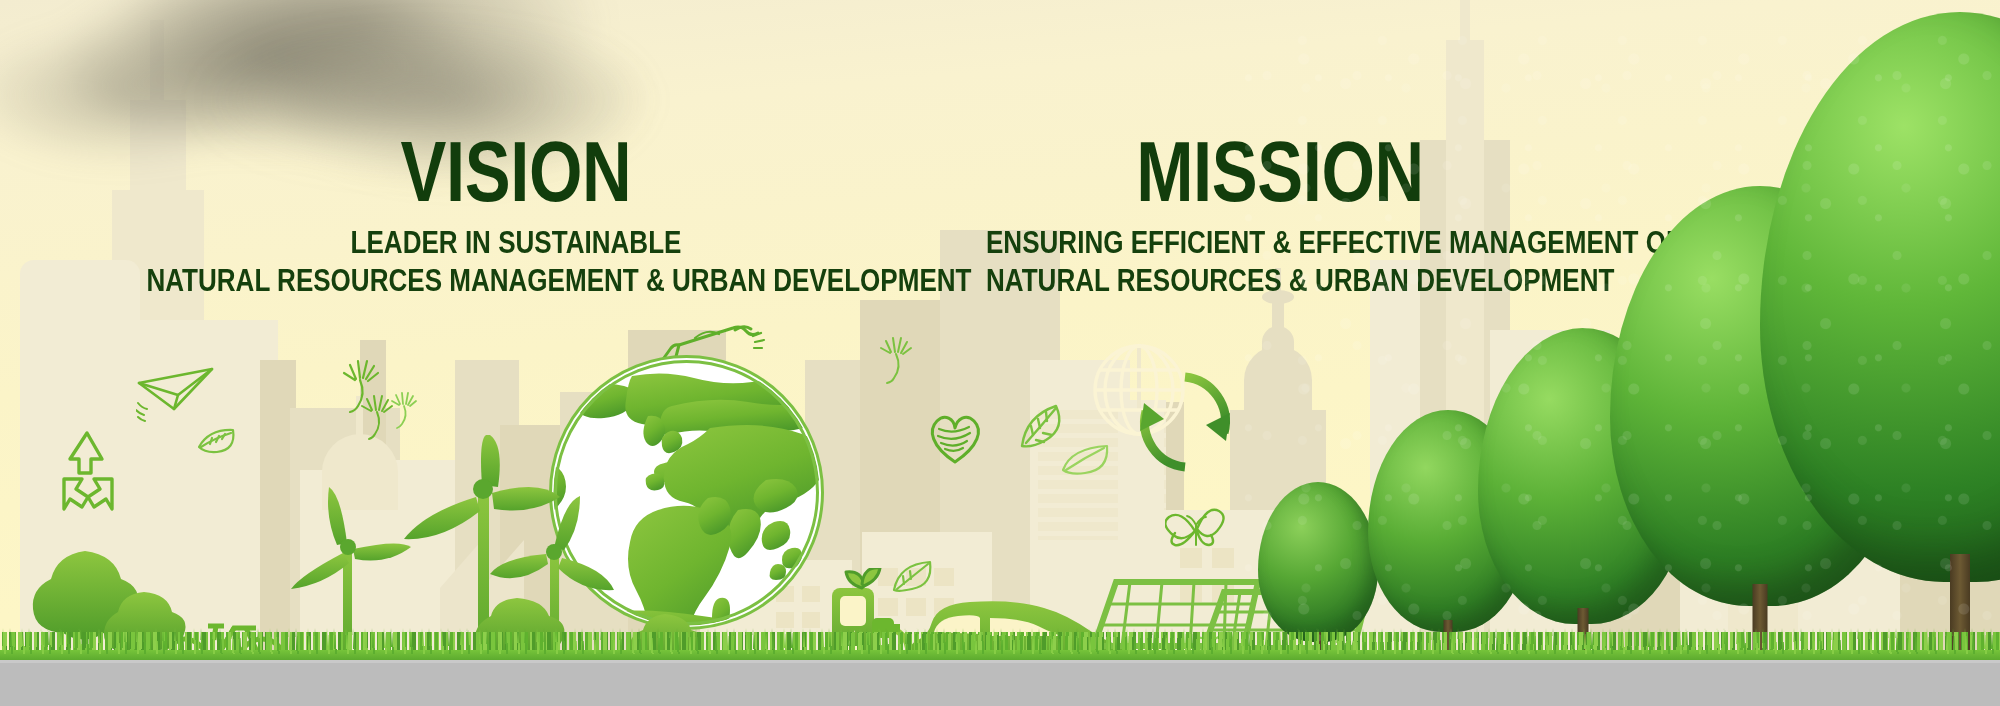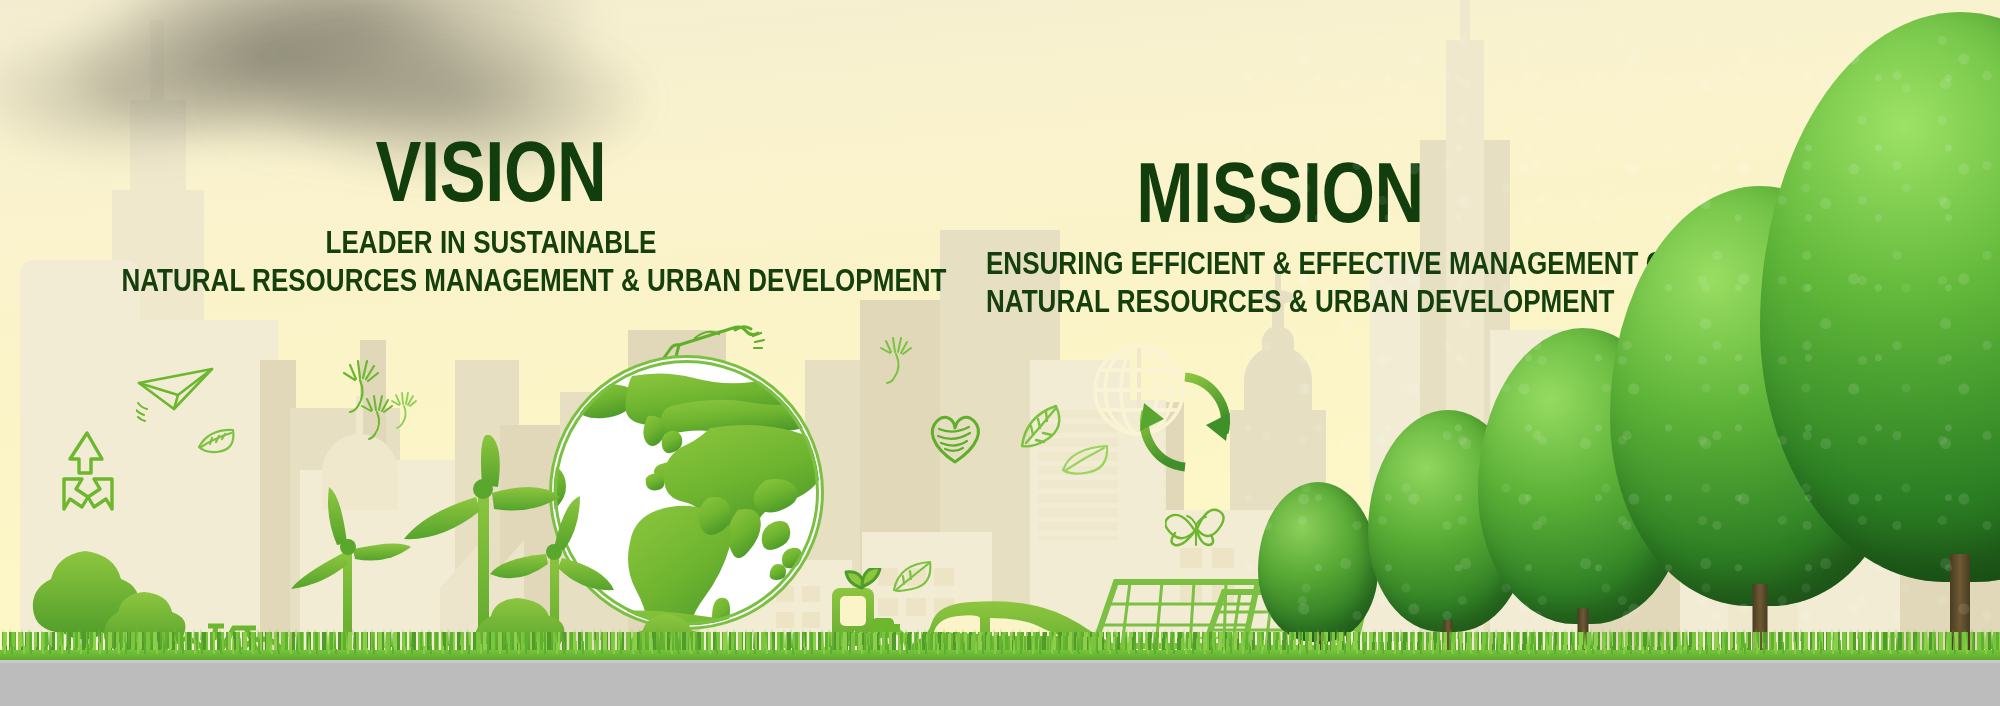--- a/index.html
+++ b/index.html
@@ -35,22 +35,22 @@
     font-weight:700;color:#123d0c;letter-spacing:-.5px;
     text-align:center;white-space:nowrap;line-height:1;
     transform:scaleX(.80);
   }
   .headline.big{font-size:86px;}
   .subline{
     font-family:"Liberation Sans Narrow","Liberation Sans",sans-serif;
     font-weight:700;color:#15400d;text-align:center;white-space:nowrap;
     font-size:31px;line-height:1.22;transform:scaleX(.84);
   }
-  #vision-block{left:51px;top:128px;width:880px;}
-  #mission-block{left:930px;top:128px;width:700px;margin-top:21px;}
+  #vision-block{left:76px;top:128px;width:880px;}
+  #mission-block{left:930px;top:128px;width:700px;}
 
   
   .bld{position:absolute;bottom:0;background:#e6dfc2;}
   .bld.pale{background:#efe8cc;}
   .bld.dk{background:#e0d8b8;}
   .bld.lt{background:#f2ecd4;}
   #skyline{position:absolute;left:0;bottom:46px;width:2000px;height:660px;}
 
   .win{position:absolute;background:#ece4c4;}
 

